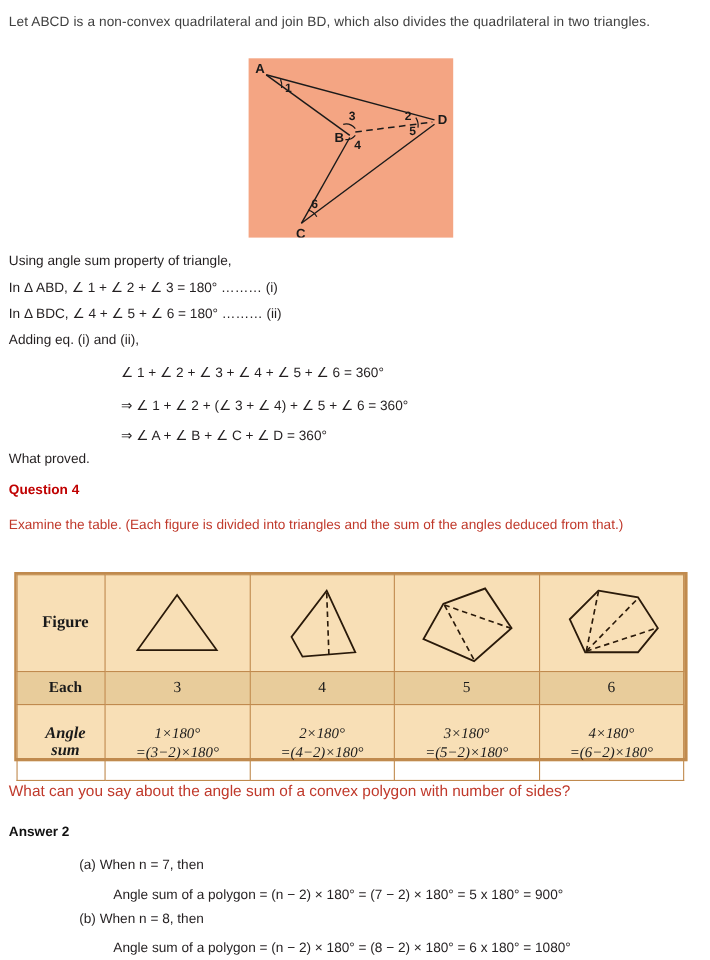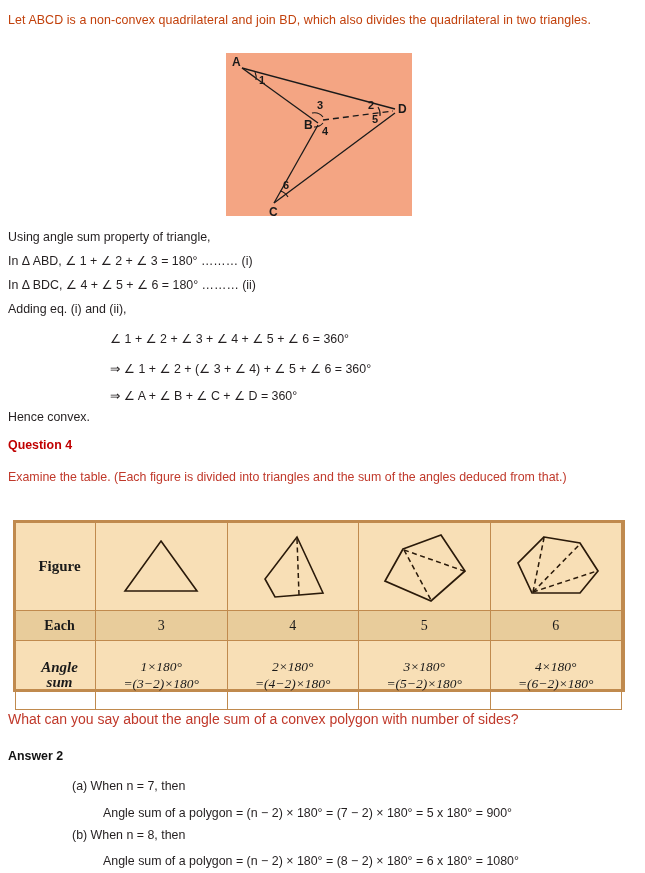--- a/index.html
+++ b/index.html
@@ -14,21 +14,21 @@
     position: relative;
     overflow: hidden;
   }
 
   .page { position: relative; width: 645px; height: 873px; }
 
   .para {
     position: absolute;
     font-size: 12.4px;
     line-height: 28px;
-    color: #c2410c;
+    color: #404040;
     letter-spacing: 0.1px;
   }
 
   .intro {
     left: 8px; top: 6px; width: 630px;
   }
 
   
   .figure-box {
     position: absolute;
@@ -196,21 +196,21 @@
     </svg>
   </div>
 
   <div class="proof-line" style="top:228px;">Using angle sum property of triangle,</div>
   <div class="proof-line" style="top:252px;">In Δ ABD, ∠ 1 + ∠ 2 + ∠ 3 = 180° ……… (i)</div>
   <div class="proof-line" style="top:276px;">In Δ BDC, ∠ 4 + ∠ 5 + ∠ 6 = 180° ……… (ii)</div>
   <div class="proof-line" style="top:300px;">Adding eq. (i) and (ii),</div>
   <div class="proof-ind" style="top:330px;">∠ 1 + ∠ 2 + ∠ 3 + ∠ 4 + ∠ 5 + ∠ 6 = 360°</div>
   <div class="proof-ind" style="top:360px;">⇒ ∠ 1 + ∠ 2 + (∠ 3 + ∠ 4) + ∠ 5 + ∠ 6 = 360°</div>
   <div class="proof-ind" style="top:387px;">⇒ ∠ A + ∠ B + ∠ C + ∠ D = 360°</div>
-  <div class="proof-line" style="top:408px;">Hence convex.</div>
+  <div class="proof-line" style="top:408px;">What proved.</div>
 
   <div class="q-head" style="top:438px;">Question 4</div>
   <div class="q-body" style="top:464px;">Examine the table. (Each figure is divided into triangles and the sum of the angles deduced from that.)</div>
 
   <div class="tbl-wrap">
     <table class="fig-table">
       <tbody>
           <tr class="row-figure">
         <td class="col-label">Figure</td>
 

